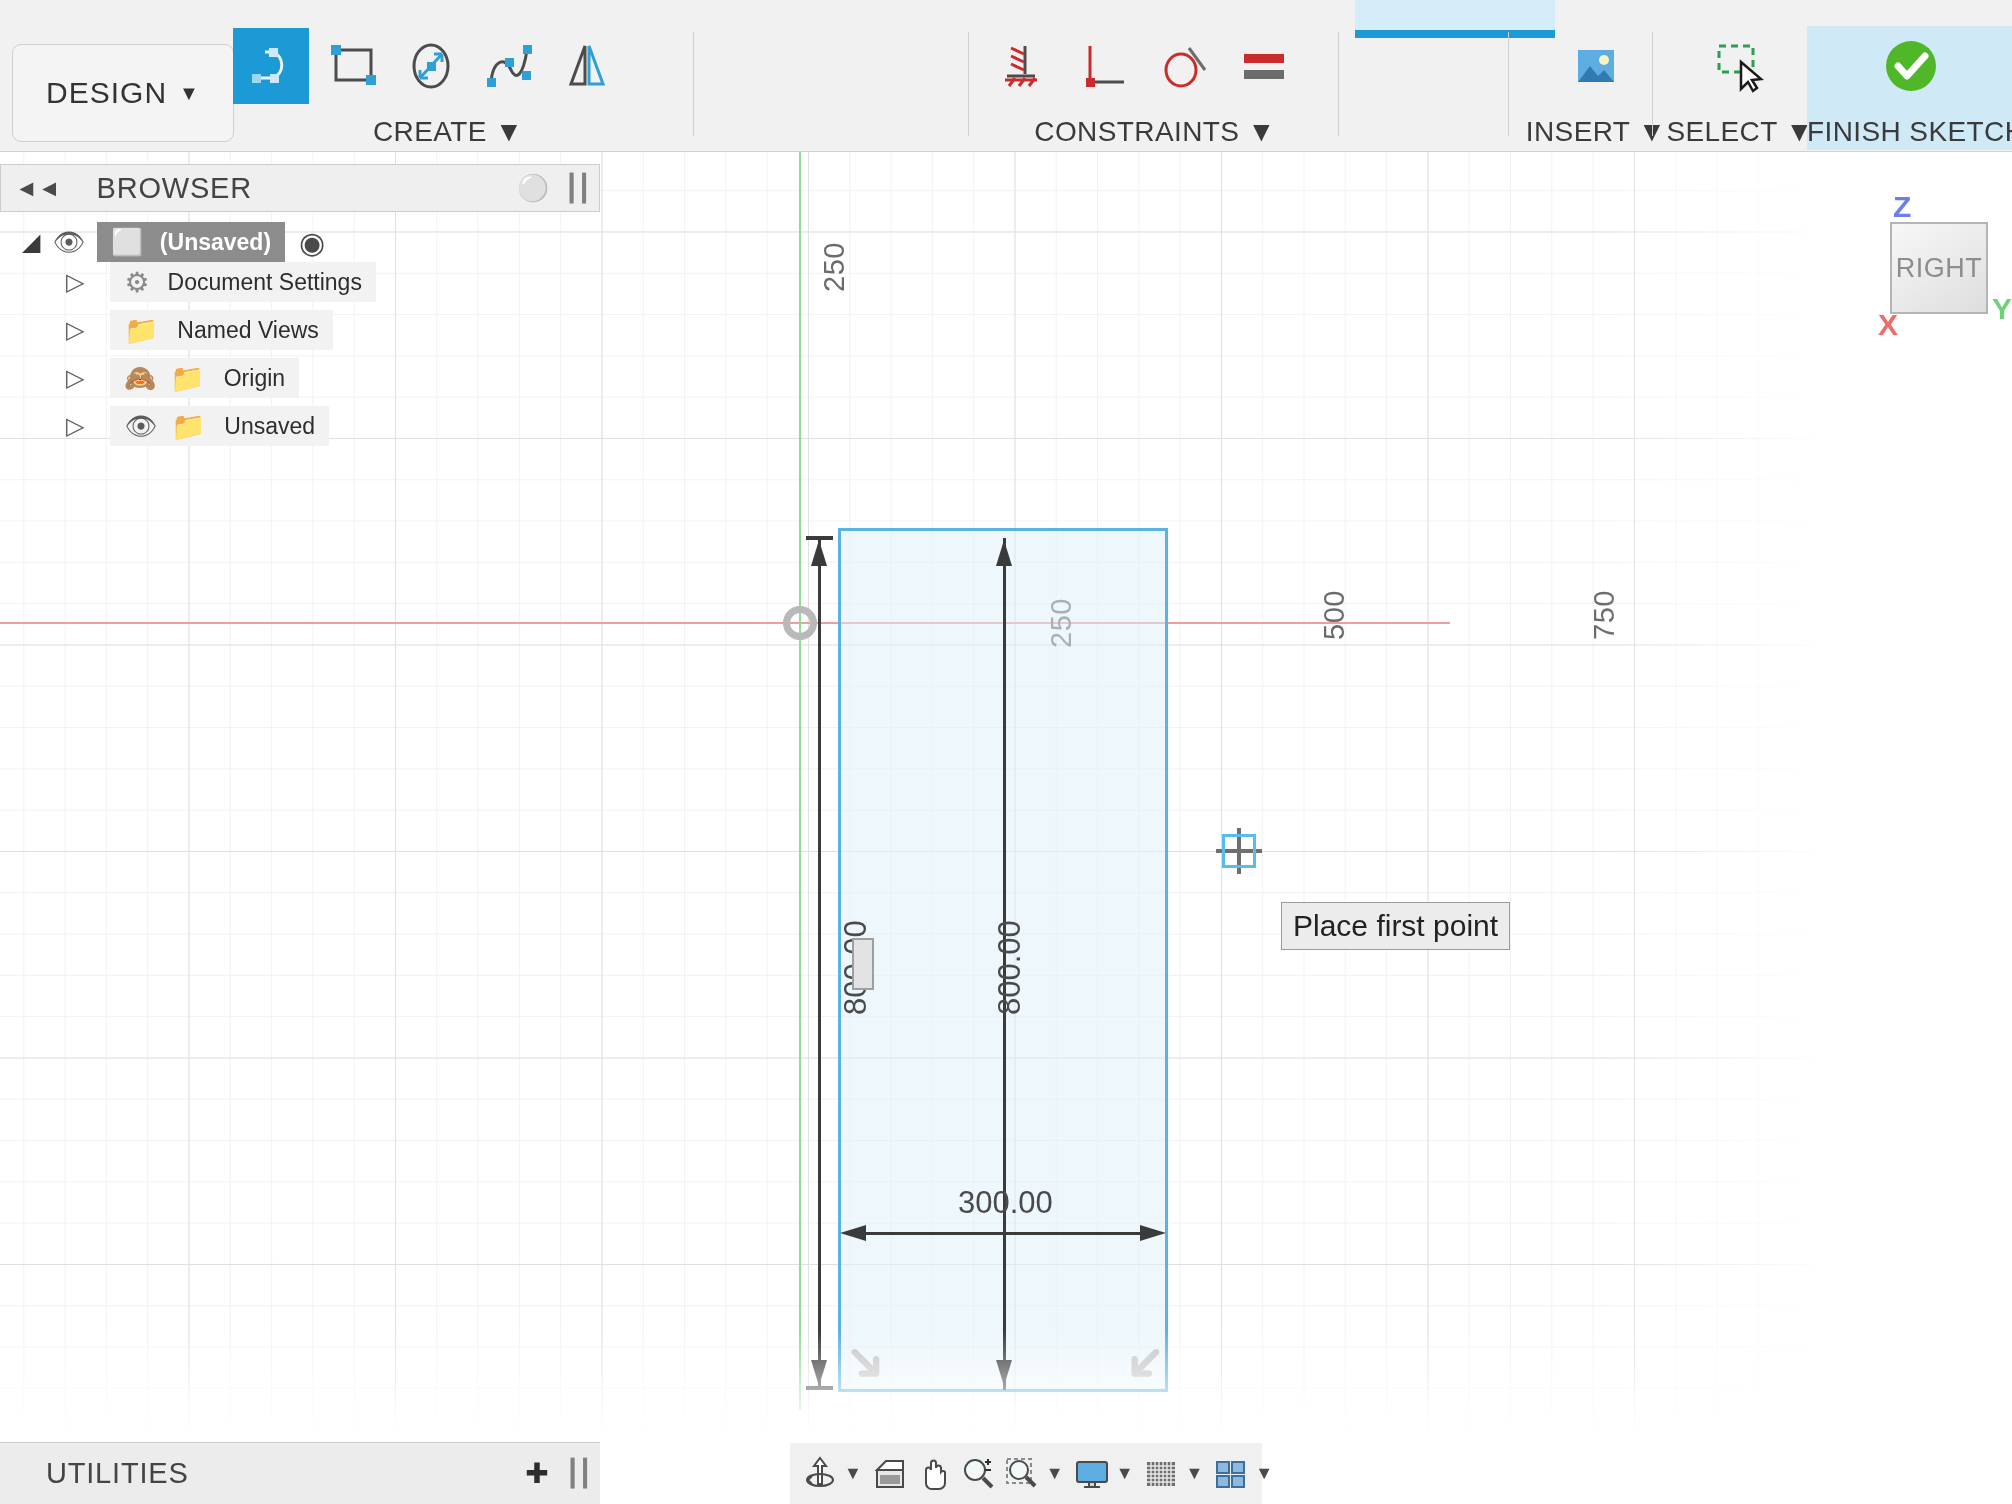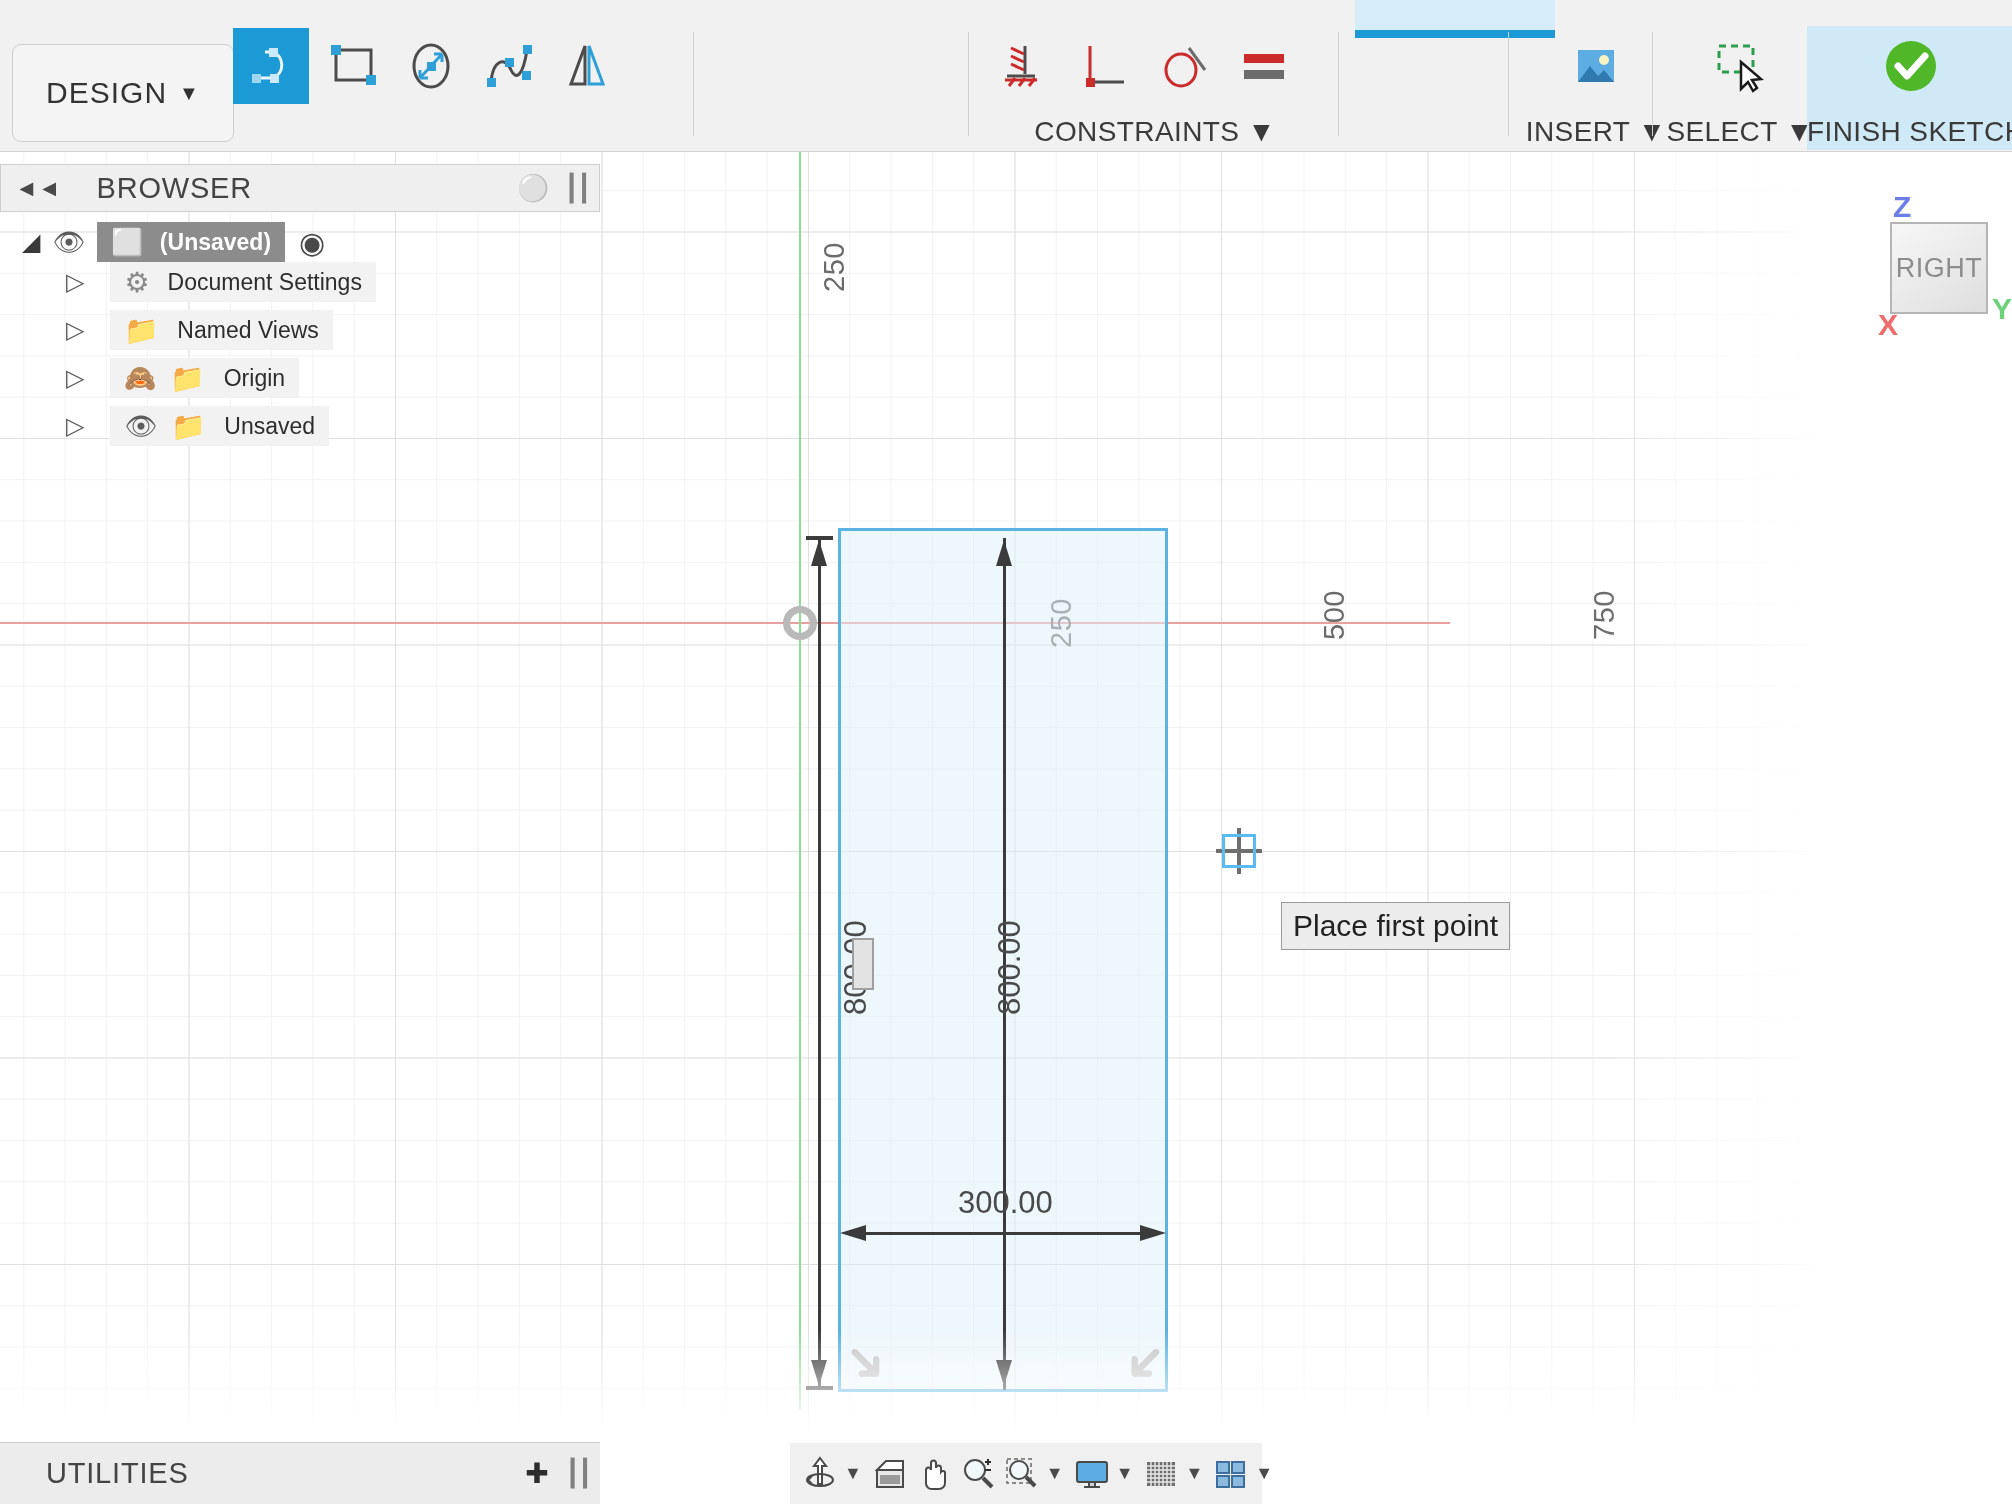--- a/index.html
+++ b/index.html
@@ -240,20 +240,23 @@
           <rect x="41" y="31" width="9" height="9" fill="#2f9fd8"></rect>
           <rect x="42" y="5" width="9" height="9" fill="#2f9fd8"></rect>
         </svg>
       </div>
       <div class="ribbtn" style="left:321px;">
         <svg class="ic" width="56" height="52" viewBox="0 0 56 52">
           <path d="M26 6 L12 44 L26 44 Z" fill="none" stroke="#4c4c4c" stroke-width="3"></path>
           <path d="M30 6 L44 44 L30 44 Z" fill="none" stroke="#2f9fd8" stroke-width="3"></path>
         </svg>
       </div>
+      <div class="riblabel">
+        <span>CREATE</span> <span>▼</span>
+      </div>
     </div>
 
     <div class="ribsep" style="left:693px;"></div>
 
 
     <div class="ribsep" style="left:968px;"></div>
 
     <div class="ribgroup" style="left:980px;width:350px;">
       <div class="ribbtn" style="left:5px;">
         <svg class="ic" width="56" height="52" viewBox="0 0 56 52">

